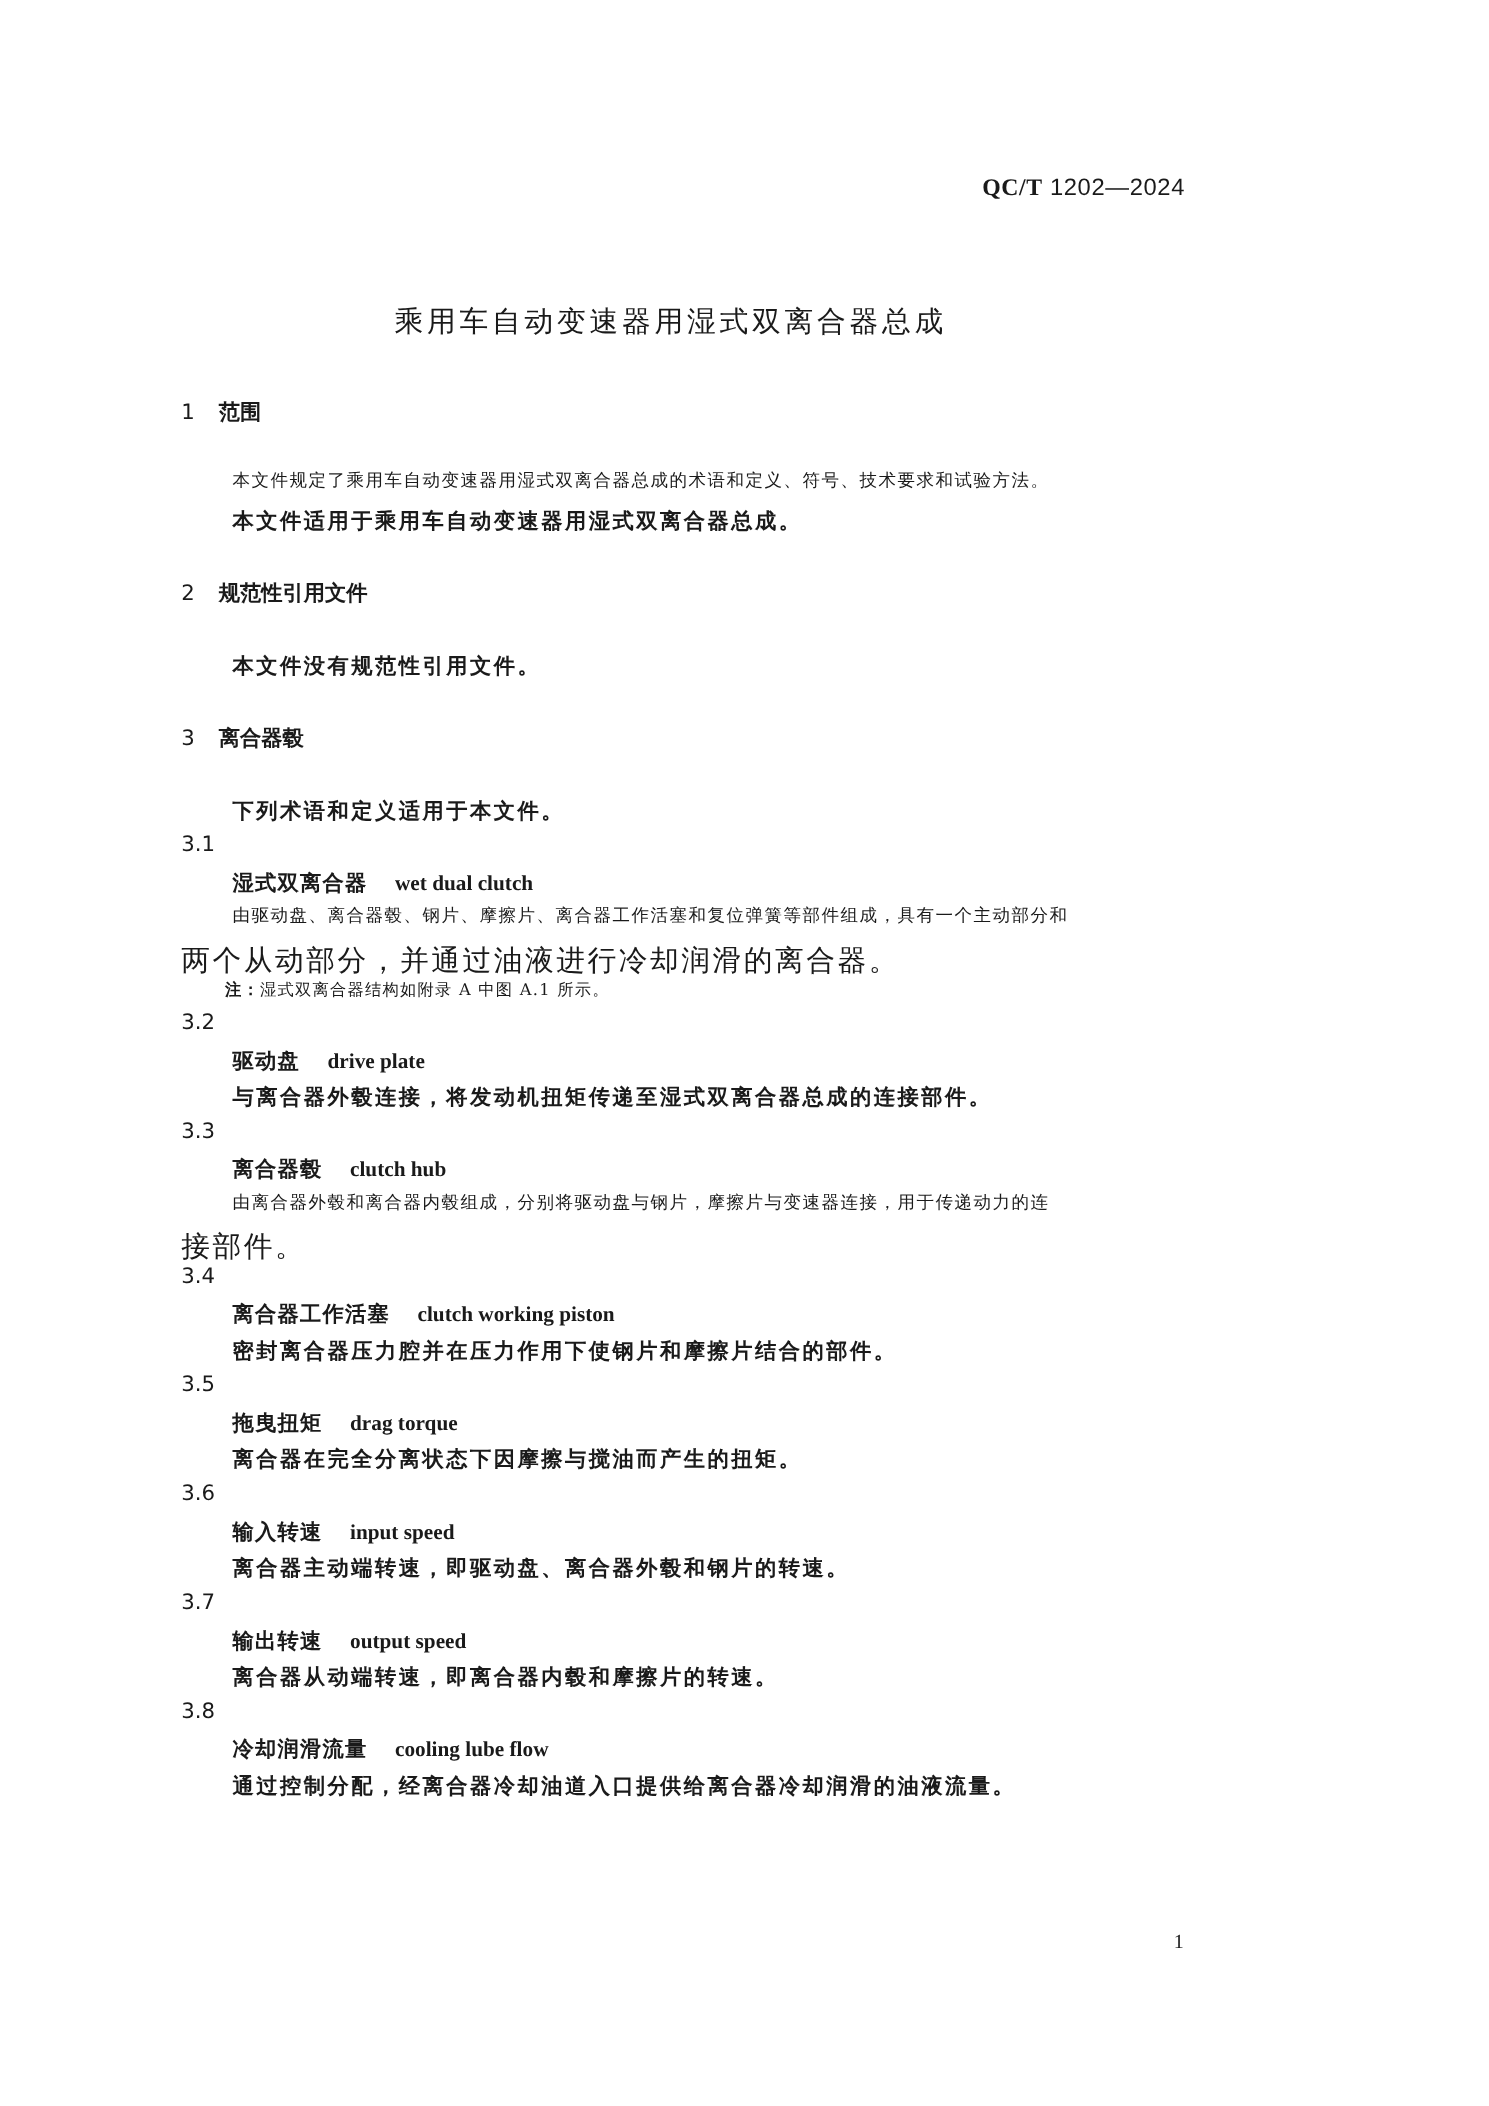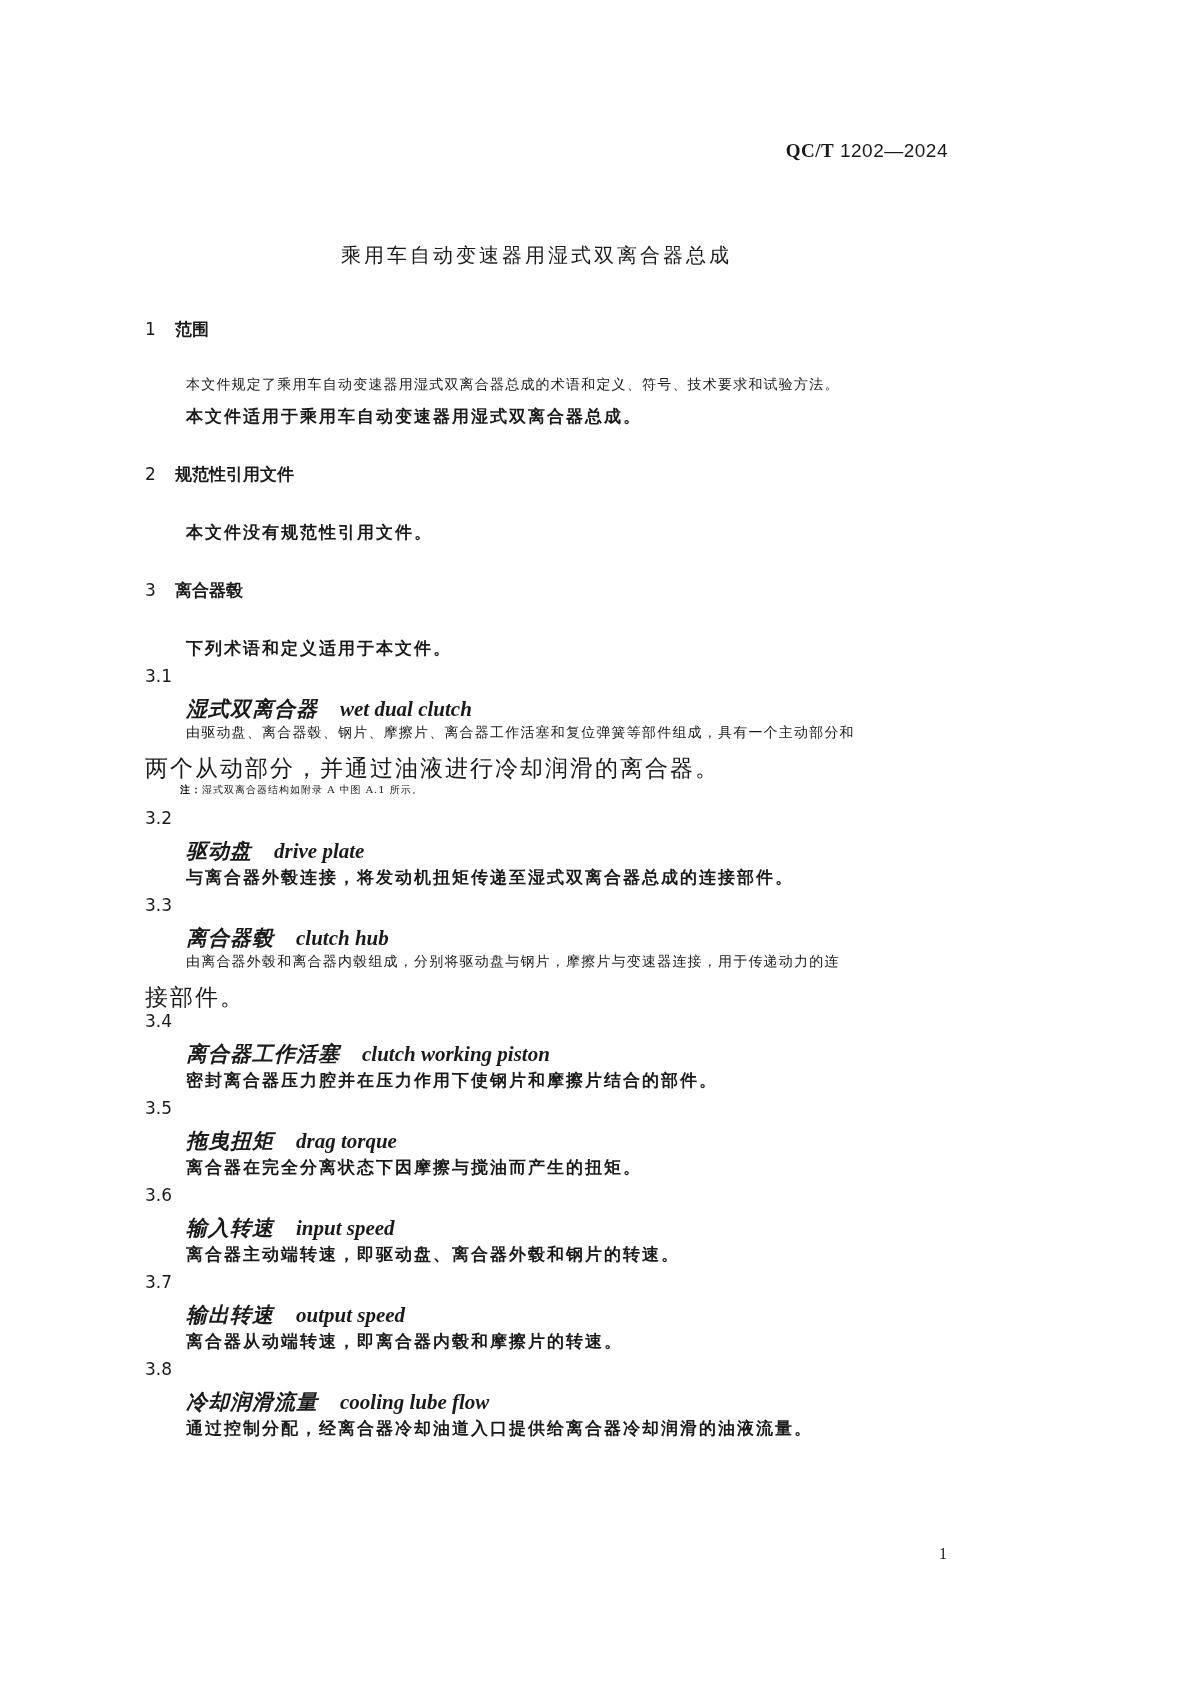--- a/index.html
+++ b/index.html
@@ -1,31 +1,31 @@
 <!DOCTYPE html>
 <html><head>
   <meta charset="utf-8">
   <style>
     html, body { margin: 0; padding: 0; background: #ffffff; }
     body { width: 1191px; height: 1685px; position: relative; color: #1a1a1a; font-family: "DejaVu Serif", "Liberation Serif", serif; }
     .page { position: absolute; left: 0; top: 0; width: 1073px; height: 1685px; }
     .std-code { position: absolute; right: 125px; top: 140px; font-size: 19px; font-family: "Liberation Sans", sans-serif; letter-spacing: 0.5px; }
     .std-code .qc { font-family: "Liberation Serif", serif; font-weight: bold; }
-    .doc-title { position: absolute; left: 0; right: 0; top: 242px; text-align: center; font-family: "DejaVu Sans", sans-serif; font-size: 20px; letter-spacing: 3px; font-weight: 500; }
+    .doc-title { position: absolute; left: 0; right: 0; top: 242px; text-align: center; font-family: "DejaVu Sans", sans-serif; font-size: 23px; letter-spacing: 3px; font-weight: 500; }
     .abs { position: absolute; white-space: nowrap; }
     .sec-head { left: 145px; font-family: "DejaVu Sans", sans-serif; font-size: 17px; font-weight: bold; }
     .sec-head .num { font-weight: normal; display: inline-block; width: 30px; }
     .para { left: 186px; font-size: 17px; letter-spacing: 2px; font-weight: bold; }
     .para-wide { left: 186px; font-size: 14px; letter-spacing: 1.2px; }
     .cont { left: 145px; font-size: 23px; letter-spacing: 2px; }
     .subnum { left: 145px; font-family: "DejaVu Sans", sans-serif; font-size: 17px; }
-    .term { left: 186px; font-size: 21px; font-weight: bold; font-style: italic; }
+    .term { left: 186px; font-size: 17px; font-weight: bold; }
     .term .cn { font-family: "DejaVu Sans", sans-serif; letter-spacing: 1px; }
     .term .en { font-family: "Liberation Serif", serif; margin-left: 22px; }
-    .note { left: 180px; font-size: 10px; letter-spacing: 1px; }
+    .note { left: 180px; font-size: 13px; letter-spacing: 1px; }
     .note .lbl { font-weight: bold; }
     .page-num { right: 126px; top: 1545px; font-size: 16px; font-family: "Liberation Serif", serif; }
   </style>
 </head>
 <body>
 
 <div class="page">
 
   <div class="std-code">
     <span class="qc">QC/T</span>

